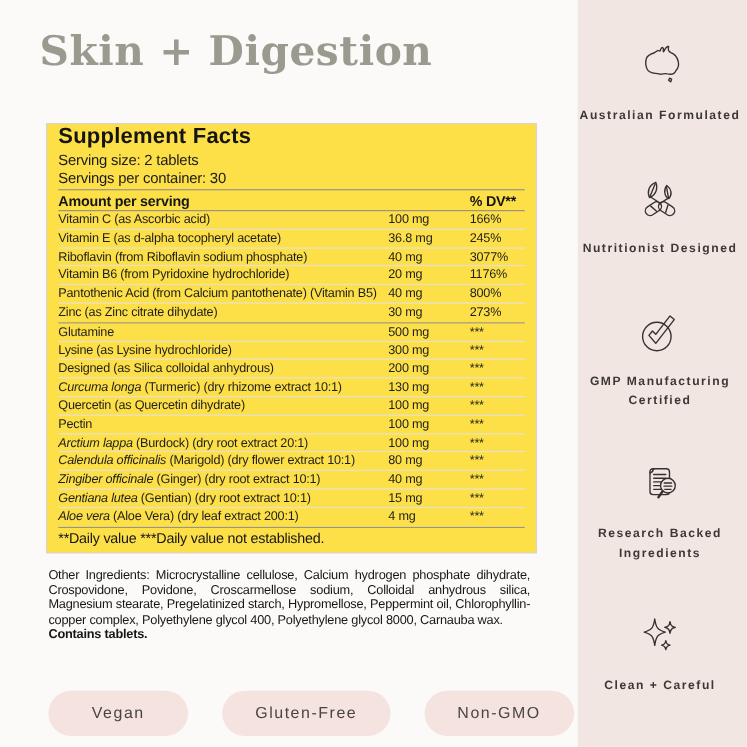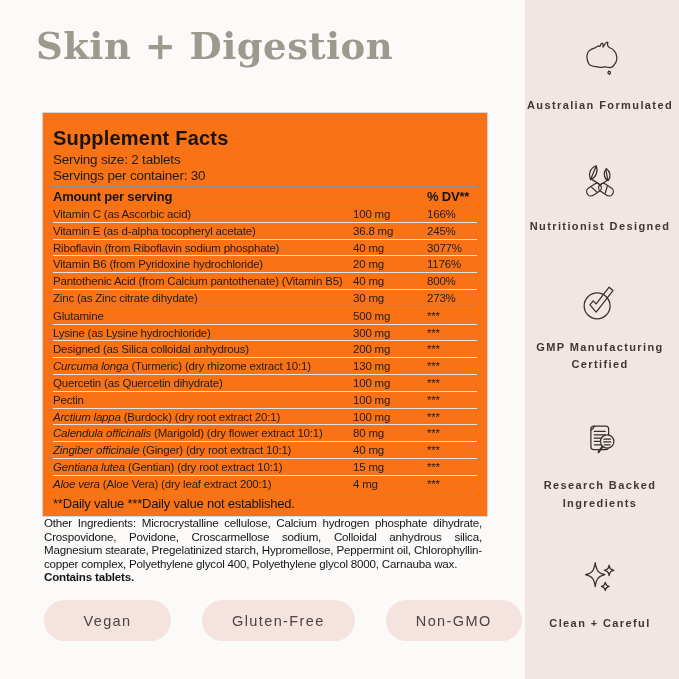--- a/index.html
+++ b/index.html
@@ -12,22 +12,22 @@
   .page-title {
     position:absolute; left:36px; top:24px;
     font-family:"DejaVu Serif","Liberation Serif",serif;
     font-weight:600; font-size:37px; letter-spacing:0.5px;
     color:var(--title-color,#9a9a8e);
   }
 
   
   .panel {
     position:absolute; left:42px; top:112px; width:446px;
-    background:#f97316; border:1px solid #d6d3d0;
-    padding:14px 10px 3px 10px;
+    background:#fde047; border:1px solid #d6d3d0;
+    padding:0 10px 3px 10px;
   }
   .sf-title { font-size:20px; font-weight:bold; color:#151515; letter-spacing:0.2px; margin-bottom:2px; }
   .serving-line { font-size:13.5px; color:#1c1c1c; line-height:15.5px; letter-spacing:-0.2px; }
   .thead {
     display:flex; margin-top:3px; padding:1.5px 0;
     border-top:1px solid #8f8d8a; border-bottom:1px solid #8f8d8a;
     font-weight:bold; font-size:13px; color:#151515; letter-spacing:-0.2px;
   }
   .col-name { flex:1; min-width:0; white-space:nowrap; }
   .col-amt  { width:74px; flex:none; }
@@ -51,21 +51,21 @@
     color:#161616; text-align:justify;
   }
   .contains { display:block; font-weight:bold; }
 
   
   .badges { position:absolute; left:44px; top:600px; display:flex; gap:31px; }
   .badge {
     height:41px; min-width:127px; padding:0 30px;
     background:var(--badge-bg,#f4e3df); border-radius:21px;
     display:flex; align-items:center; justify-content:center;
-    font-size:14.5px; letter-spacing:1.4px; color:#4a4541;
+    font-size:14.5px; letter-spacing:1.4px; color:#4a4541;margin-top:28px;
   }
 
   
   .sidebar {
     width:154px; height:679px; background:var(--sidebar-bg,#f2e6e2);
     display:flex; flex-direction:column; align-items:flex-start;
     justify-content:space-between; padding:38px 0 46px 0;
   }
   .side-item { display:flex; flex-direction:column; align-items:center; }
   .side-icon { width:46px; height:46px; }

